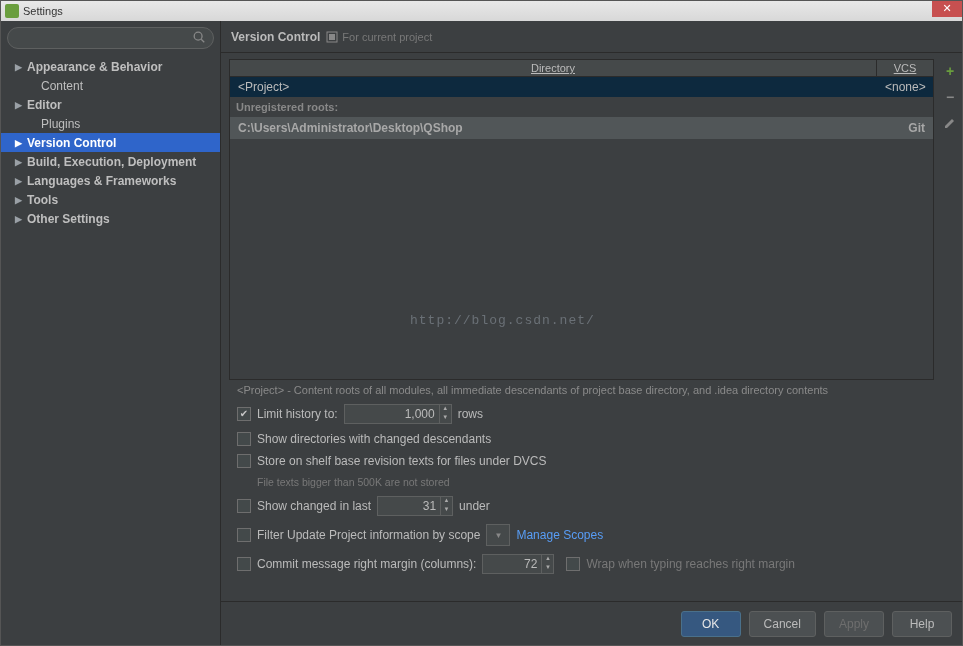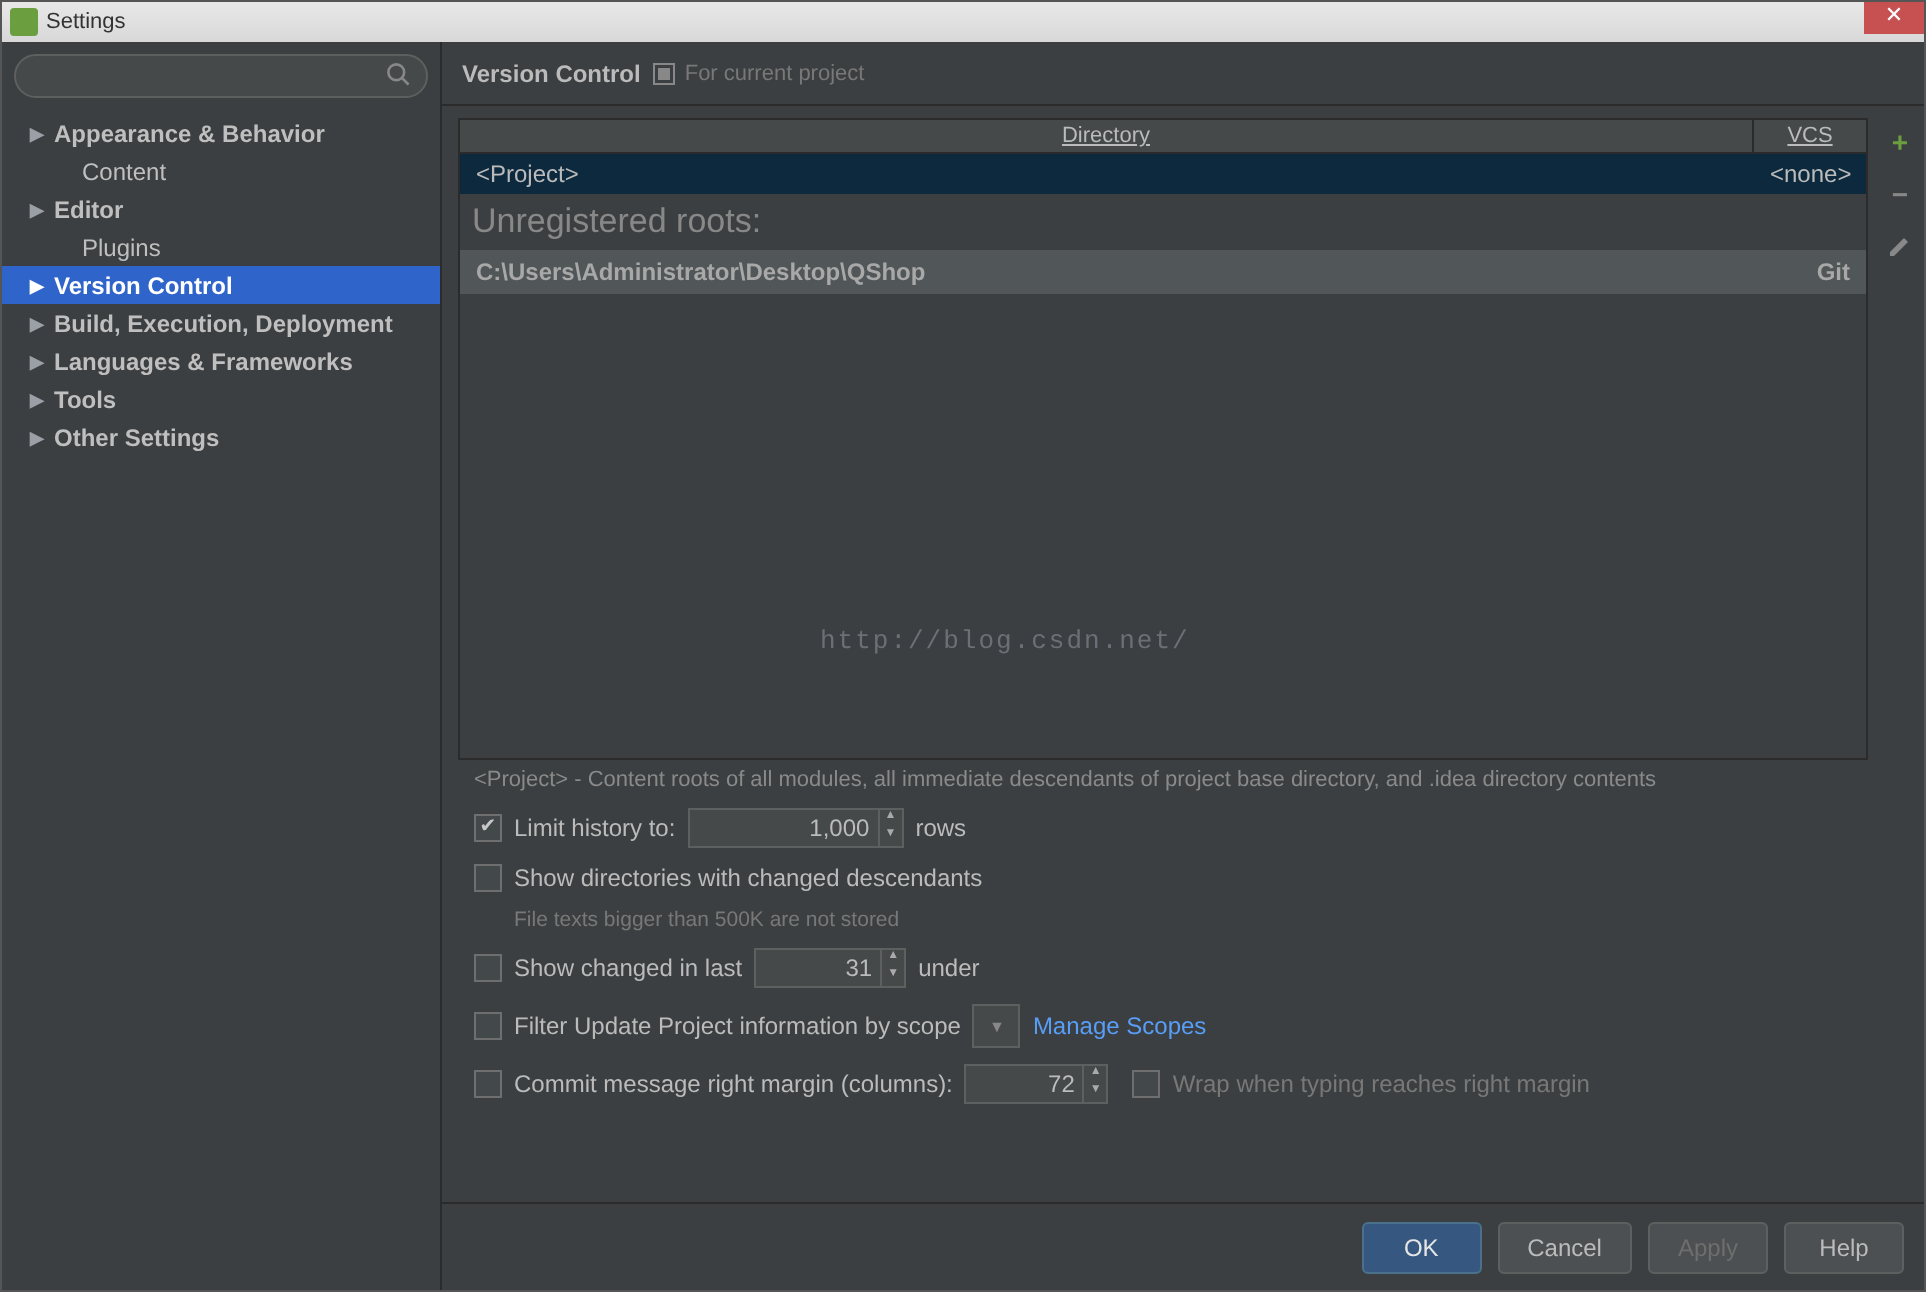--- a/index.html
+++ b/index.html
@@ -30,21 +30,21 @@
 .table-wrap { border: 1px solid #2b2b2b; background: #3c3f41; }
 .table-head { display: flex; background: #45494a; border-bottom: 1px solid #2b2b2b; }
 .th { padding: 2px 6px; color: #bbbbbb; font-size: 11px; text-align: center; text-decoration: underline; }
 .th.dir { flex: 1; border-right: 1px solid #2b2b2b; }
 .th.vcs { width: 56px; }
 .table-row { display: flex; align-items: center; height: 20px; }
 .table-row.sel { background: #0d293e; }
 .td { padding: 0 8px; font-size: 12px; }
 .td.dir { flex: 1; color: #bbbbbb; }
 .td.vcs { width: 56px; color: #bbbbbb; text-align: right; padding-right: 8px; }
-.section-label { padding: 4px 6px; font-weight: normal; color: #888; font-size: 17px; }
+.section-label { padding: 4px 6px; font-weight: bold; color: #888; font-size: 11px; }
 .row-unreg { display: flex; align-items: center; height: 22px; background: #515658; }
 .row-unreg .td.dir { color: #a8a8a8; font-weight: bold; }
 .row-unreg .td.vcs { color: #a8a8a8; font-weight: bold; }
 .table-body { height: 302px; position: relative; }
 .watermark { position: absolute; left: 180px; top: 236px; color: #6a7076; font-family: "Courier New", monospace; font-size: 13px; letter-spacing: 1px; }
 .side-tools { width: 24px; display: flex; flex-direction: column; align-items: center; gap: 10px; padding-top: 10px; }
 .tool-btn { width: 16px; height: 16px; cursor: pointer; display: flex; align-items: center; justify-content: center; color: #888; font-size: 14px; font-weight: bold; }
 .tool-btn.add { color: #6a9e3e; }
 .options { padding: 4px 8px 8px 8px; display: flex; flex-direction: column; gap: 8px; }
 .hint { color: #8a8a8a; font-size: 11px; }
@@ -174,20 +174,24 @@
                   </span>
               </span>
               <span>rows</span>
             </div>
 
             <div class="opt-row">
               <span class="chk"></span>
               <span>Show directories with changed descendants</span>
             </div>
 
+            <div class="opt-row">
+              <span class="chk"></span>
+              <span>Store on shelf base revision texts for files under DVCS</span>
+            </div>
             <div class="opt-row indent">File texts bigger than 500K are not stored</div>
 
             <div class="opt-row">
               <span class="chk"></span>
               <span>Show changed in last</span>
               <span class="numfield small">
                 <input value="31" style="">
                 <span class="spin">
                     <span>▲</span>
                     <span>▼</span>

